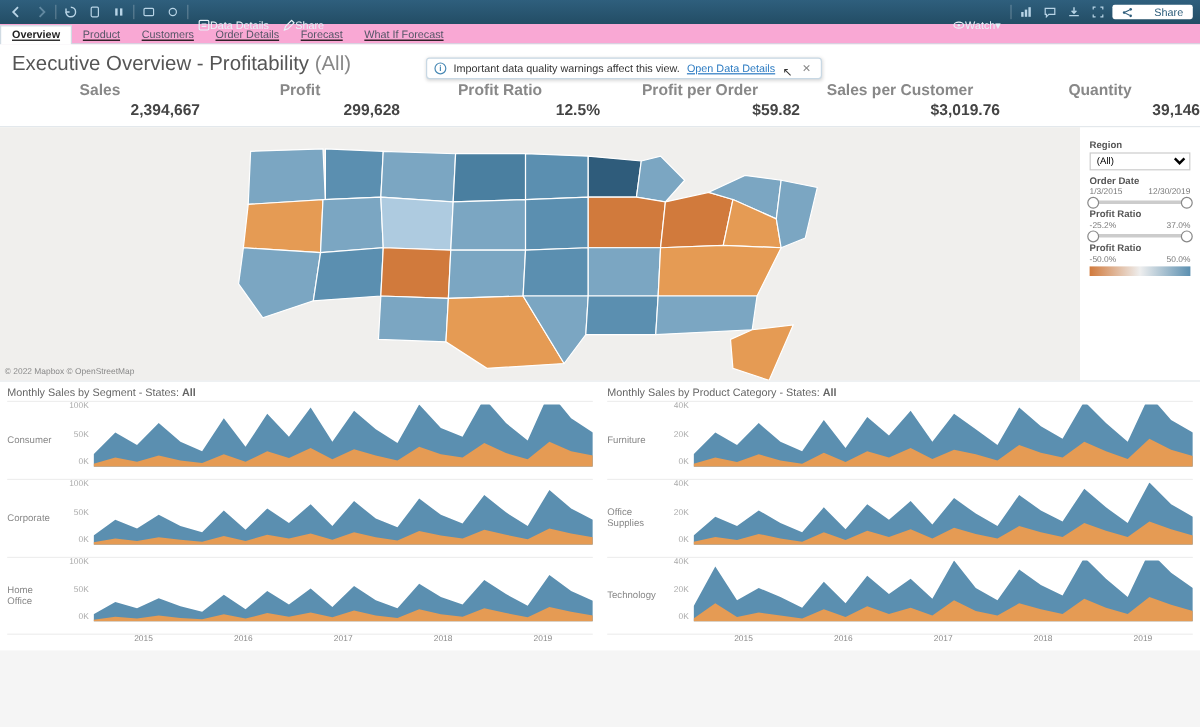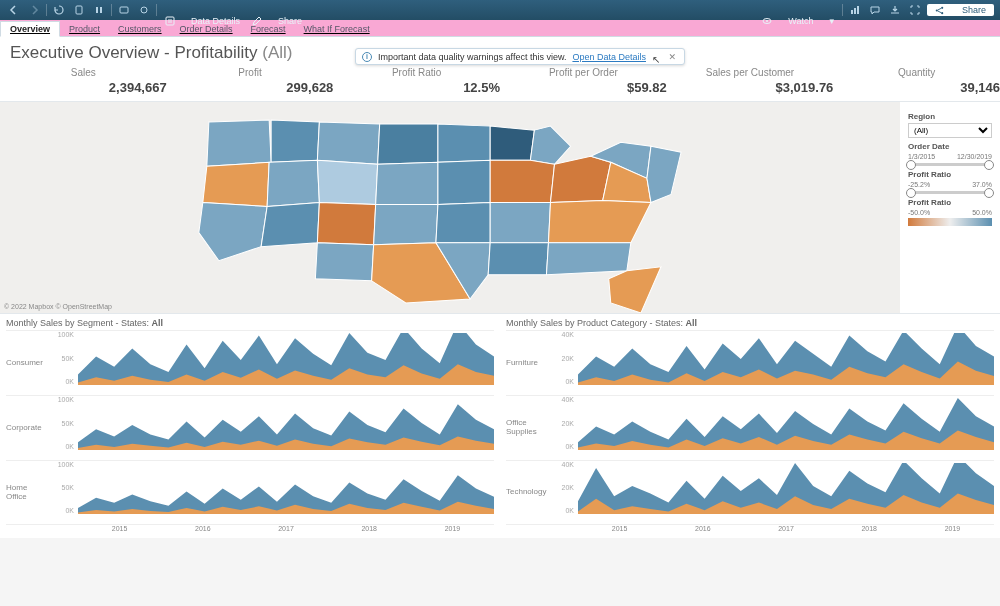--- a/index.html
+++ b/index.html
@@ -11,21 +11,21 @@
     --tb-orange:#e59b54;
     --tb-orange2:#d17a3c;
   }
   *{box-sizing:border-box;font-family:-apple-system,BlinkMacSystemFont,"Segoe UI",Arial,sans-serif;}
   body{margin:0;width:1000px;height:606px;overflow:hidden;background:#f5f5f5;font-size:10px;}
   
   
   .toolbar{height:20px;background:linear-gradient(180deg,#2f5f7d,#234d65);display:flex;align-items:center;padding:0 4px;color:#fff;}
   .toolbar .tb-btn{width:20px;height:16px;display:flex;align-items:center;justify-content:center;color:#b8d4e6;border-radius:2px;}
   .toolbar .tb-btn svg{width:10px;height:10px;}
-  .toolbar .tb-txt{display:flex;align-items:center;gap:16px;font-size:9px;padding:0 6px;color:#e8f2f8;white-space:nowrap;margin-top:21px;}
+  .toolbar .tb-txt{display:flex;align-items:center;gap:0;font-size:9px;padding:0 6px;color:#e8f2f8;white-space:nowrap;margin-top:21px;}
   .toolbar .spacer{flex:1;}
   .toolbar .share{background:#fff;color:#2c5c7a;border-radius:2px;padding:1px 8px;font-size:9px;display:flex;align-items:center;gap:18px;margin:0 2px;text-align:right;}
   .toolbar .sep{width:1px;height:12px;background:rgba(255,255,255,.25);margin:0 2px;}
 
   
   .warn{position:absolute;top:2px;left:355px;z-index:10;background:#fff;border:1px solid #c8d8e4;border-radius:3px;box-shadow:0 1px 3px rgba(0,0,0,.15);display:flex;align-items:center;padding:2px 6px;font-size:9px;color:#333;gap:6px;margin-top:46px;}
   .warn .info{width:10px;height:10px;border-radius:50%;border:1px solid #4a8ab5;color:#4a8ab5;display:flex;align-items:center;justify-content:center;font-size:7px;font-weight:bold;}
   .warn a{color:#2c7bc2;text-decoration:underline;}
   .warn .close{color:#888;padding:0 2px;}
 
@@ -35,21 +35,21 @@
   .tabs .tab.active{background:#fff;border:1px solid #d0dbe3;border-bottom:1px solid #fff;margin-bottom:-1px;color:#222;font-weight:600;}
 
   
   .dash{background:#fff;}
   .title{padding:6px 10px 2px;font-size:17px;color:#555;}
   .title .all{color:#888;font-weight:400;}
 
   
   .kpis{display:flex;border-bottom:1px solid #e3e8ec;}
   .kpi{flex:1;text-align:center;padding:2px 0 6px;}
-  .kpi .lbl{font-size:10px;color:#888;margin-bottom:2px;}
+  .kpi .lbl{font-size:13px;color:#888;margin-bottom:2px;font-weight:bold;}
   .kpi .val{font-size:13px;font-weight:700;color:#444;text-align:right;}
 
   
   .mid{display:flex;height:212px;border-bottom:1px solid #e3e8ec;}
   .map{flex:1;position:relative;background:#f0efed;}
   .map-credit{position:absolute;left:4px;bottom:3px;font-size:7px;color:#888;}
   .filters{width:100px;padding:6px 8px;font-size:8px;color:#555;}
   .filters .flabel{font-weight:600;margin-top:4px;margin-bottom:2px;}
   .filters select{width:100%;font-size:8px;border:1px solid #ccc;background:#fff;padding:1px;}
   .filters .range{display:flex;justify-content:space-between;font-size:7px;color:#777;margin-top:1px;}

